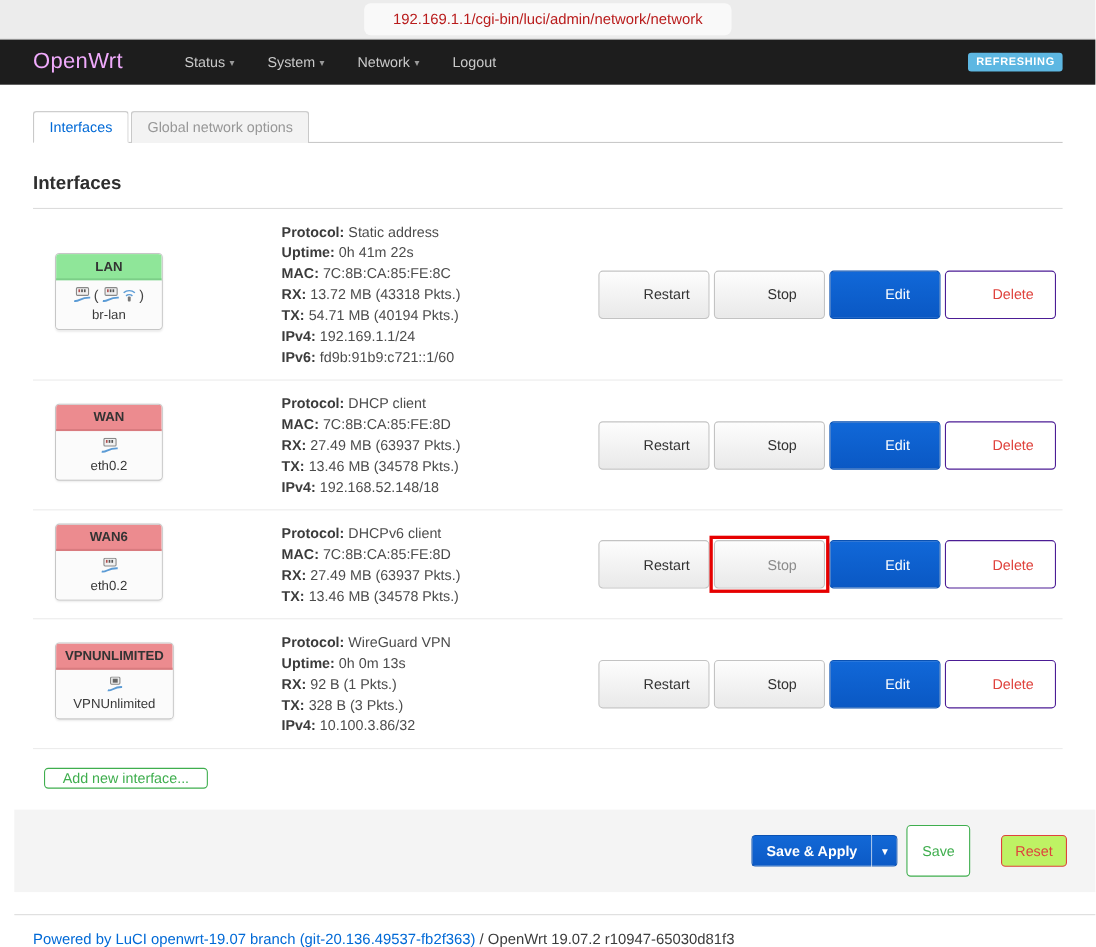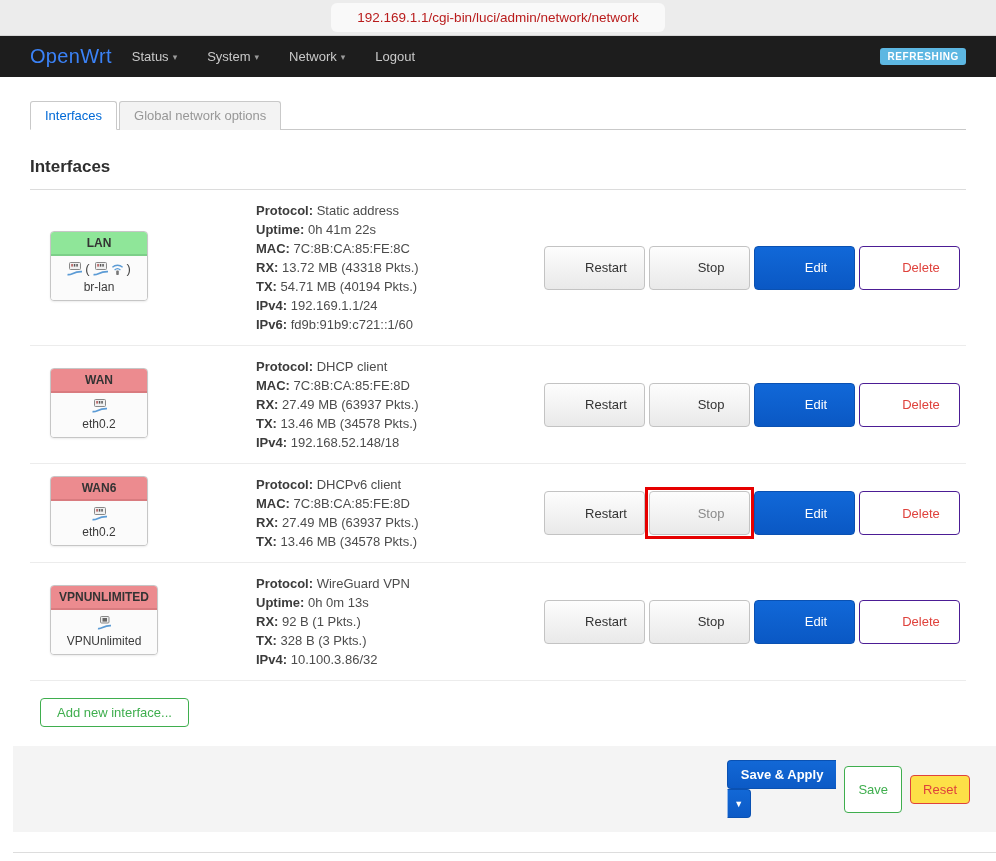--- a/index.html
+++ b/index.html
@@ -17,21 +17,21 @@
   .url-field {
     background:#f9f9f9; border:none; border-radius:6px; height:29px;
     width:334px; text-align:center; font-size:13.5px; color:#b91c1c;
     font-family:"Liberation Sans", sans-serif; outline:none;
   }
   
   .navbar {
     height:41px; background:#1d1d1d; display:flex; align-items:center;
     padding:0 30px;
   }
-  .brand { color:#3b82f6; font-size:20px; font-weight:400; letter-spacing:.3px; margin-right:20px; cursor:pointer; }
+  .brand { color:#f0abfc; font-size:20px; font-weight:400; letter-spacing:.3px; margin-right:56px; cursor:pointer; }
   .nav-item { color:#c9c9c9; font-size:13px; margin-right:30px; cursor:pointer; white-space:nowrap; }
   .caret { display:inline-block; font-size:9px; color:#9a9a9a; margin-left:4px; transform:translateY(-1px); }
   .badge {
     margin-left:auto; background:#5db7e2; color:#fff; font-weight:bold;
     font-size:10px; letter-spacing:.6px; padding:3px 7px; border-radius:3px;
   }
   
   .content { padding:0 30px;margin-top:17px; }
   .tabs { margin-top:24px; display:flex; border-bottom:1px solid #c9c9c9; }
   .tab {
@@ -76,41 +76,41 @@
     background:linear-gradient(#1168d8,#0a58c4); border:1px solid #0a51b2; color:#fff;
   }
   .btn-danger-outline { background:#fff; border:1px solid #4c1d95; color:#df423c; }
   .annotated { position:relative; }
   .annotated::after {
     content:""; position:absolute; left:-5px; right:-5px; top:-5px; bottom:-5px;
     border:3px solid #e60000; pointer-events:none;
   }
   
   .add-btn {
-    margin:17px 0 4px 10px; height:29px; padding:0 16px; background:#fff;
+    margin:17px 0 4px 10px; height:19px; padding:0 16px; background:#fff;
     border:1px solid #3fae4e; color:#3fae4e; border-radius:4px; font-size:13px; cursor:pointer;
     font-family:"Liberation Sans", sans-serif;
   }
   .action-band {
     background:#f4f4f4; margin:15px 0 0 13px; padding:14px 26px 14px 0;
     display:flex; justify-content:flex-end; align-items:center; gap:8px;
   }
-  .split { display:flex;flex-direction:column; }
+  .split { display:flex; }
   .split-main {
     background:linear-gradient(#1268d6,#0c5ac6); color:#fff; border:1px solid #0a51b2;
     border-right:none; border-radius:4px 0 0 4px; padding:0 13px; height:29px;
     font-size:13px; font-weight:bold; cursor:pointer; font-family:"Liberation Sans", sans-serif;
   }
   .split-caret {
     background:linear-gradient(#1268d6,#0c5ac6); color:#fff; border:1px solid #0a51b2;
     border-left:1px solid rgba(255,255,255,.55); border-radius:0 4px 4px 0;
     width:24px; height:29px; font-size:9px; cursor:pointer;
   }
   .btn-save { background:#fff; border:1px solid #3fae4e; color:#3fae4e; width:auto; padding:0 13px; height:47px; }
-  .btn-reset { background:#fde047; border:1px solid #df423c; color:#df423c; width:auto; padding:0 12px; height:29px; }
+  .btn-reset { background:#bef264; border:1px solid #df423c; color:#df423c; width:auto; padding:0 12px; height:29px;margin-left:20px; }
   
   .footer-divider { border:none; border-top:1px solid #ddd; margin:20px 0 0 13px; }
   .footer { padding:14px 0 14px 30px; font-size:13.5px; color:#3b3b3b; }
   .footer a { color:#0069d6; text-decoration:none; cursor:pointer; }
   .paren { font-size:13px; color:#444; margin:0 1px; }
 </style>
 </head>
 <body>
 
 <div class="browser-bar">

